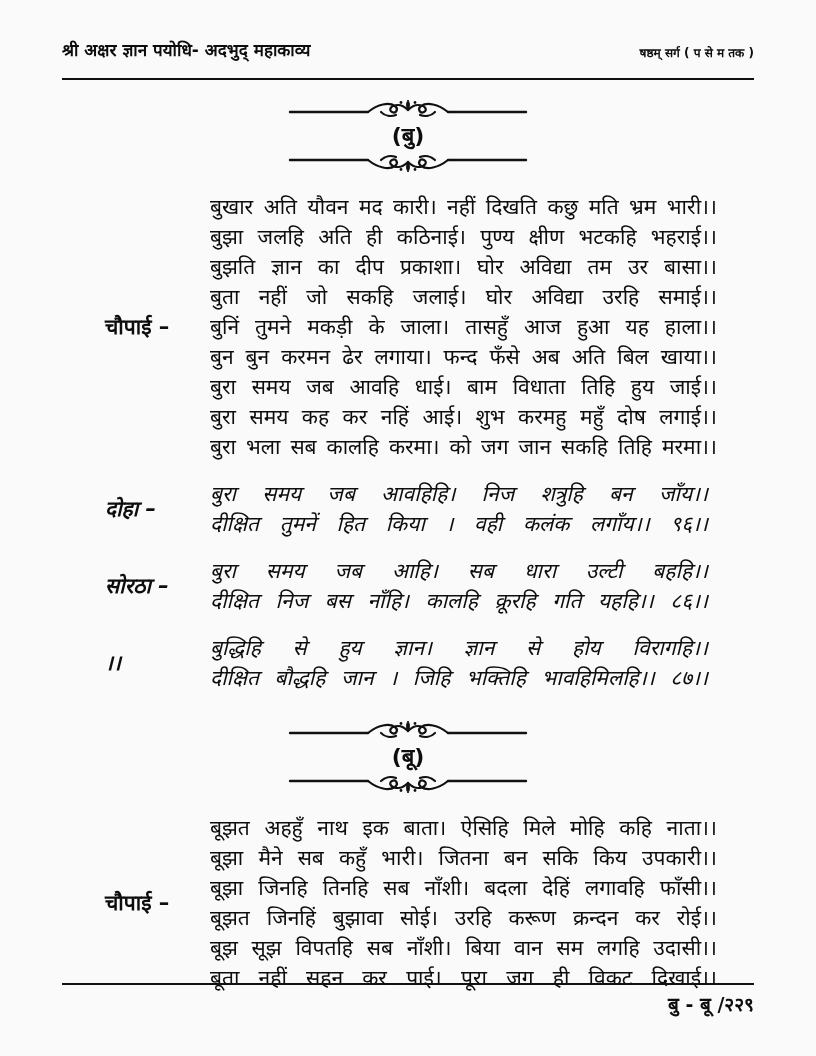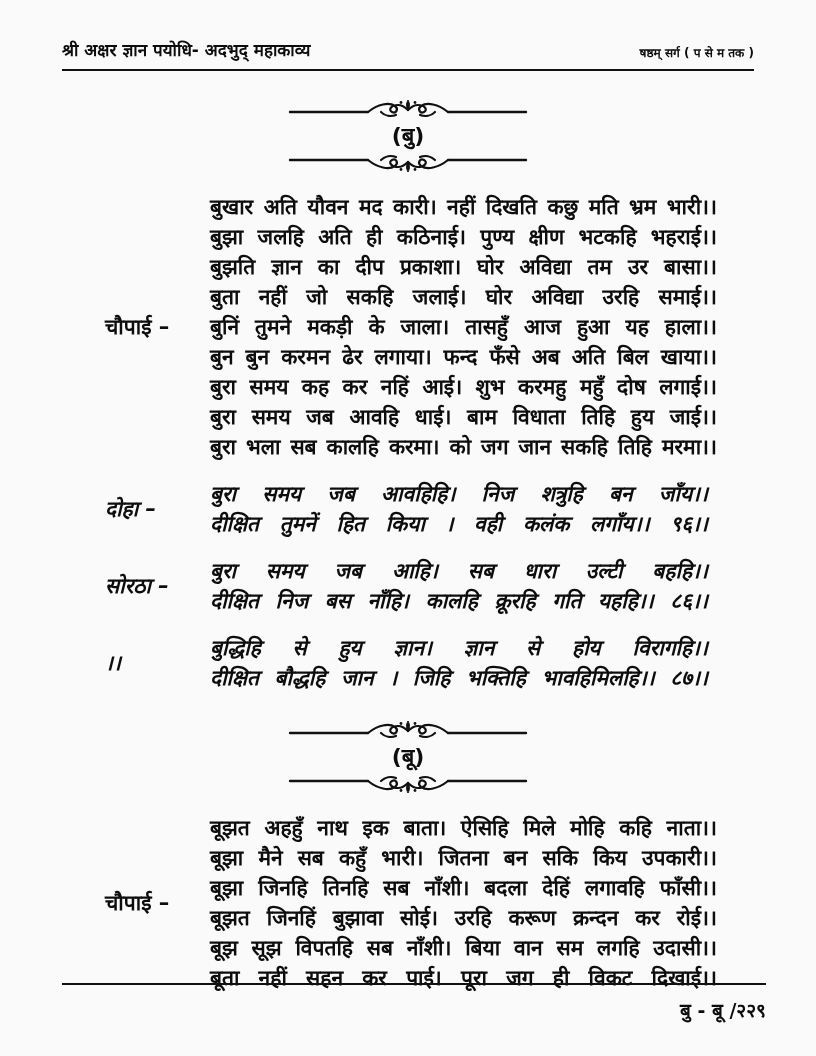--- a/index.html
+++ b/index.html
@@ -21,21 +21,21 @@
   
   .header {
     position: absolute;
     left: 62px;
     right: 62px;
     top: 38px;
     display: flex;
     justify-content: space-between;
     align-items: flex-end;
     border-bottom: 2px solid #111;
-    padding-bottom: 8px;
+    padding-bottom: 17px;
   }
   .header .left-title {
     font-size: 17px;
     font-weight: 700;
   }
   .header .right-title {
     font-size: 12px;
     font-weight: 700;
   }
   
@@ -72,40 +72,40 @@
     font-size: 21px;
     font-weight: 700;
     line-height: 30px;
   }
   .section .verses {
     width: 507px;
     flex: 0 0 507px;
   }
   .vline {
     font-size: 21px;
-    font-weight: 700;
+    font-weight: 400;
     line-height: 30px;
     text-align: justify;
     text-align-last: justify;
     white-space: normal;
   }
   .section.italic .label,
   .section.italic .vline {
     font-style: italic;
   }
   .section.italic .verses { width: 498px; flex-basis: 498px; }
   
   .footer {
     position: absolute;
     left: 62px;
-    right: 50px;
+    right: 62px;
     top: 983px;
     border-top: 2px solid #111;
     text-align: right;
-    padding-top: 12px;
+    padding-top: 6px;
   }
   .footer .page-ref {
     font-size: 19px;
     font-weight: 700;
   }
 </style>
 </head>
 <body>
 
 <svg width="0" height="0" style="position:absolute">
@@ -145,22 +145,22 @@
 
     <div class="section">
       <div class="label">चौपाई –</div>
       <div class="verses">
         <div class="vline">बुखार अति यौवन मद कारी। नहीं दिखति कछु मति भ्रम भारी।।</div>
         <div class="vline">बुझा जलहि अति ही कठिनाई। पुण्य क्षीण भटकहि भहराई।।</div>
         <div class="vline">बुझति ज्ञान का दीप प्रकाशा। घोर अविद्या तम उर बासा।।</div>
         <div class="vline">बुता नहीं जो सकहि जलाई। घोर अविद्या उरहि समाई।।</div>
         <div class="vline">बुनिं तुमने मकड़ी के जाला। तासहुँ आज हुआ यह हाला।।</div>
         <div class="vline">बुन बुन करमन ढेर लगाया। फन्द फँसे अब अति बिल खाया।।</div>
+        <div class="vline">बुरा समय जब आवहि धाई। बाम विधाता तिहि हुय जाई।।</div>
         <div class="vline">बुरा समय कह कर नहिं आई। शुभ करमहु महुँ दोष लगाई।।</div>
-        <div class="vline">बुरा समय जब आवहि धाई। बाम विधाता तिहि हुय जाई।।</div>
         <div class="vline">बुरा भला सब कालहि करमा। को जग जान सकहि तिहि मरमा।।</div>
       </div>
     </div>
 
     <div class="section italic">
       <div class="label">दोहा –</div>
       <div class="verses">
         <div class="vline">बुरा समय जब आवहिहि। निज शत्रुहि बन जाँय।।</div>
         <div class="vline">दीक्षित तुमनें हित किया । वही कलंक लगाँय।। ९६।।</div>
       </div>

